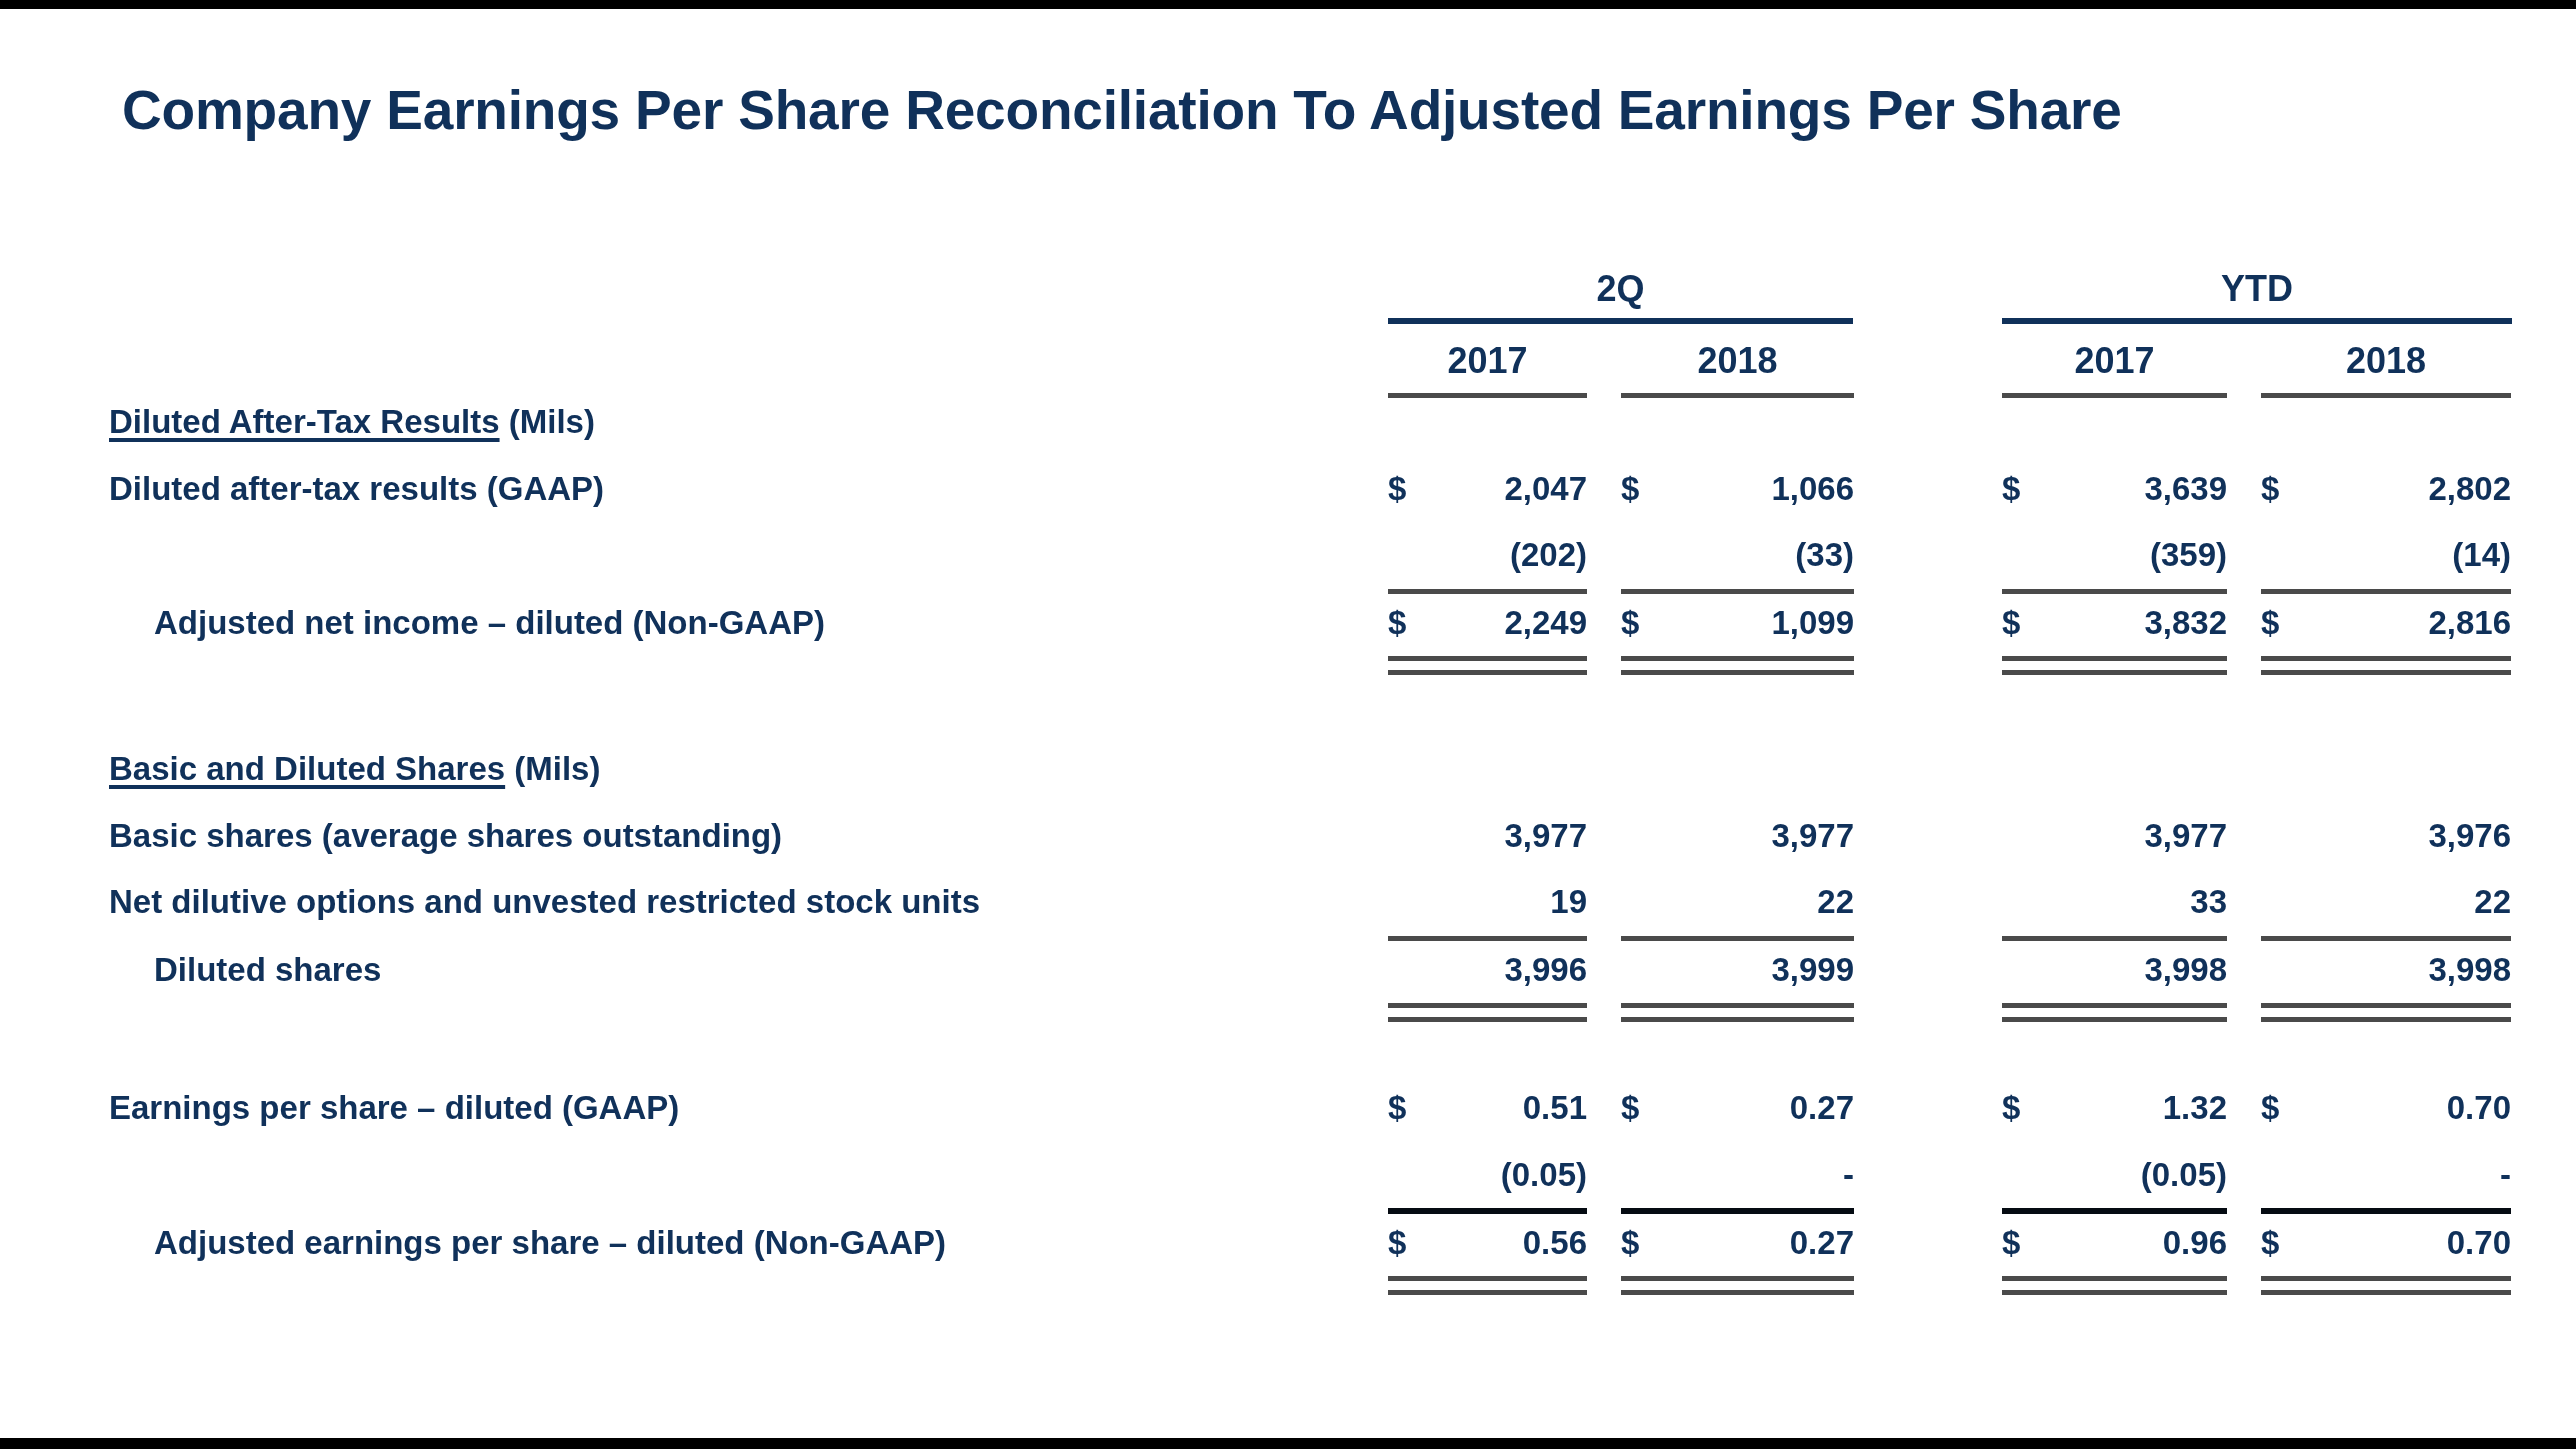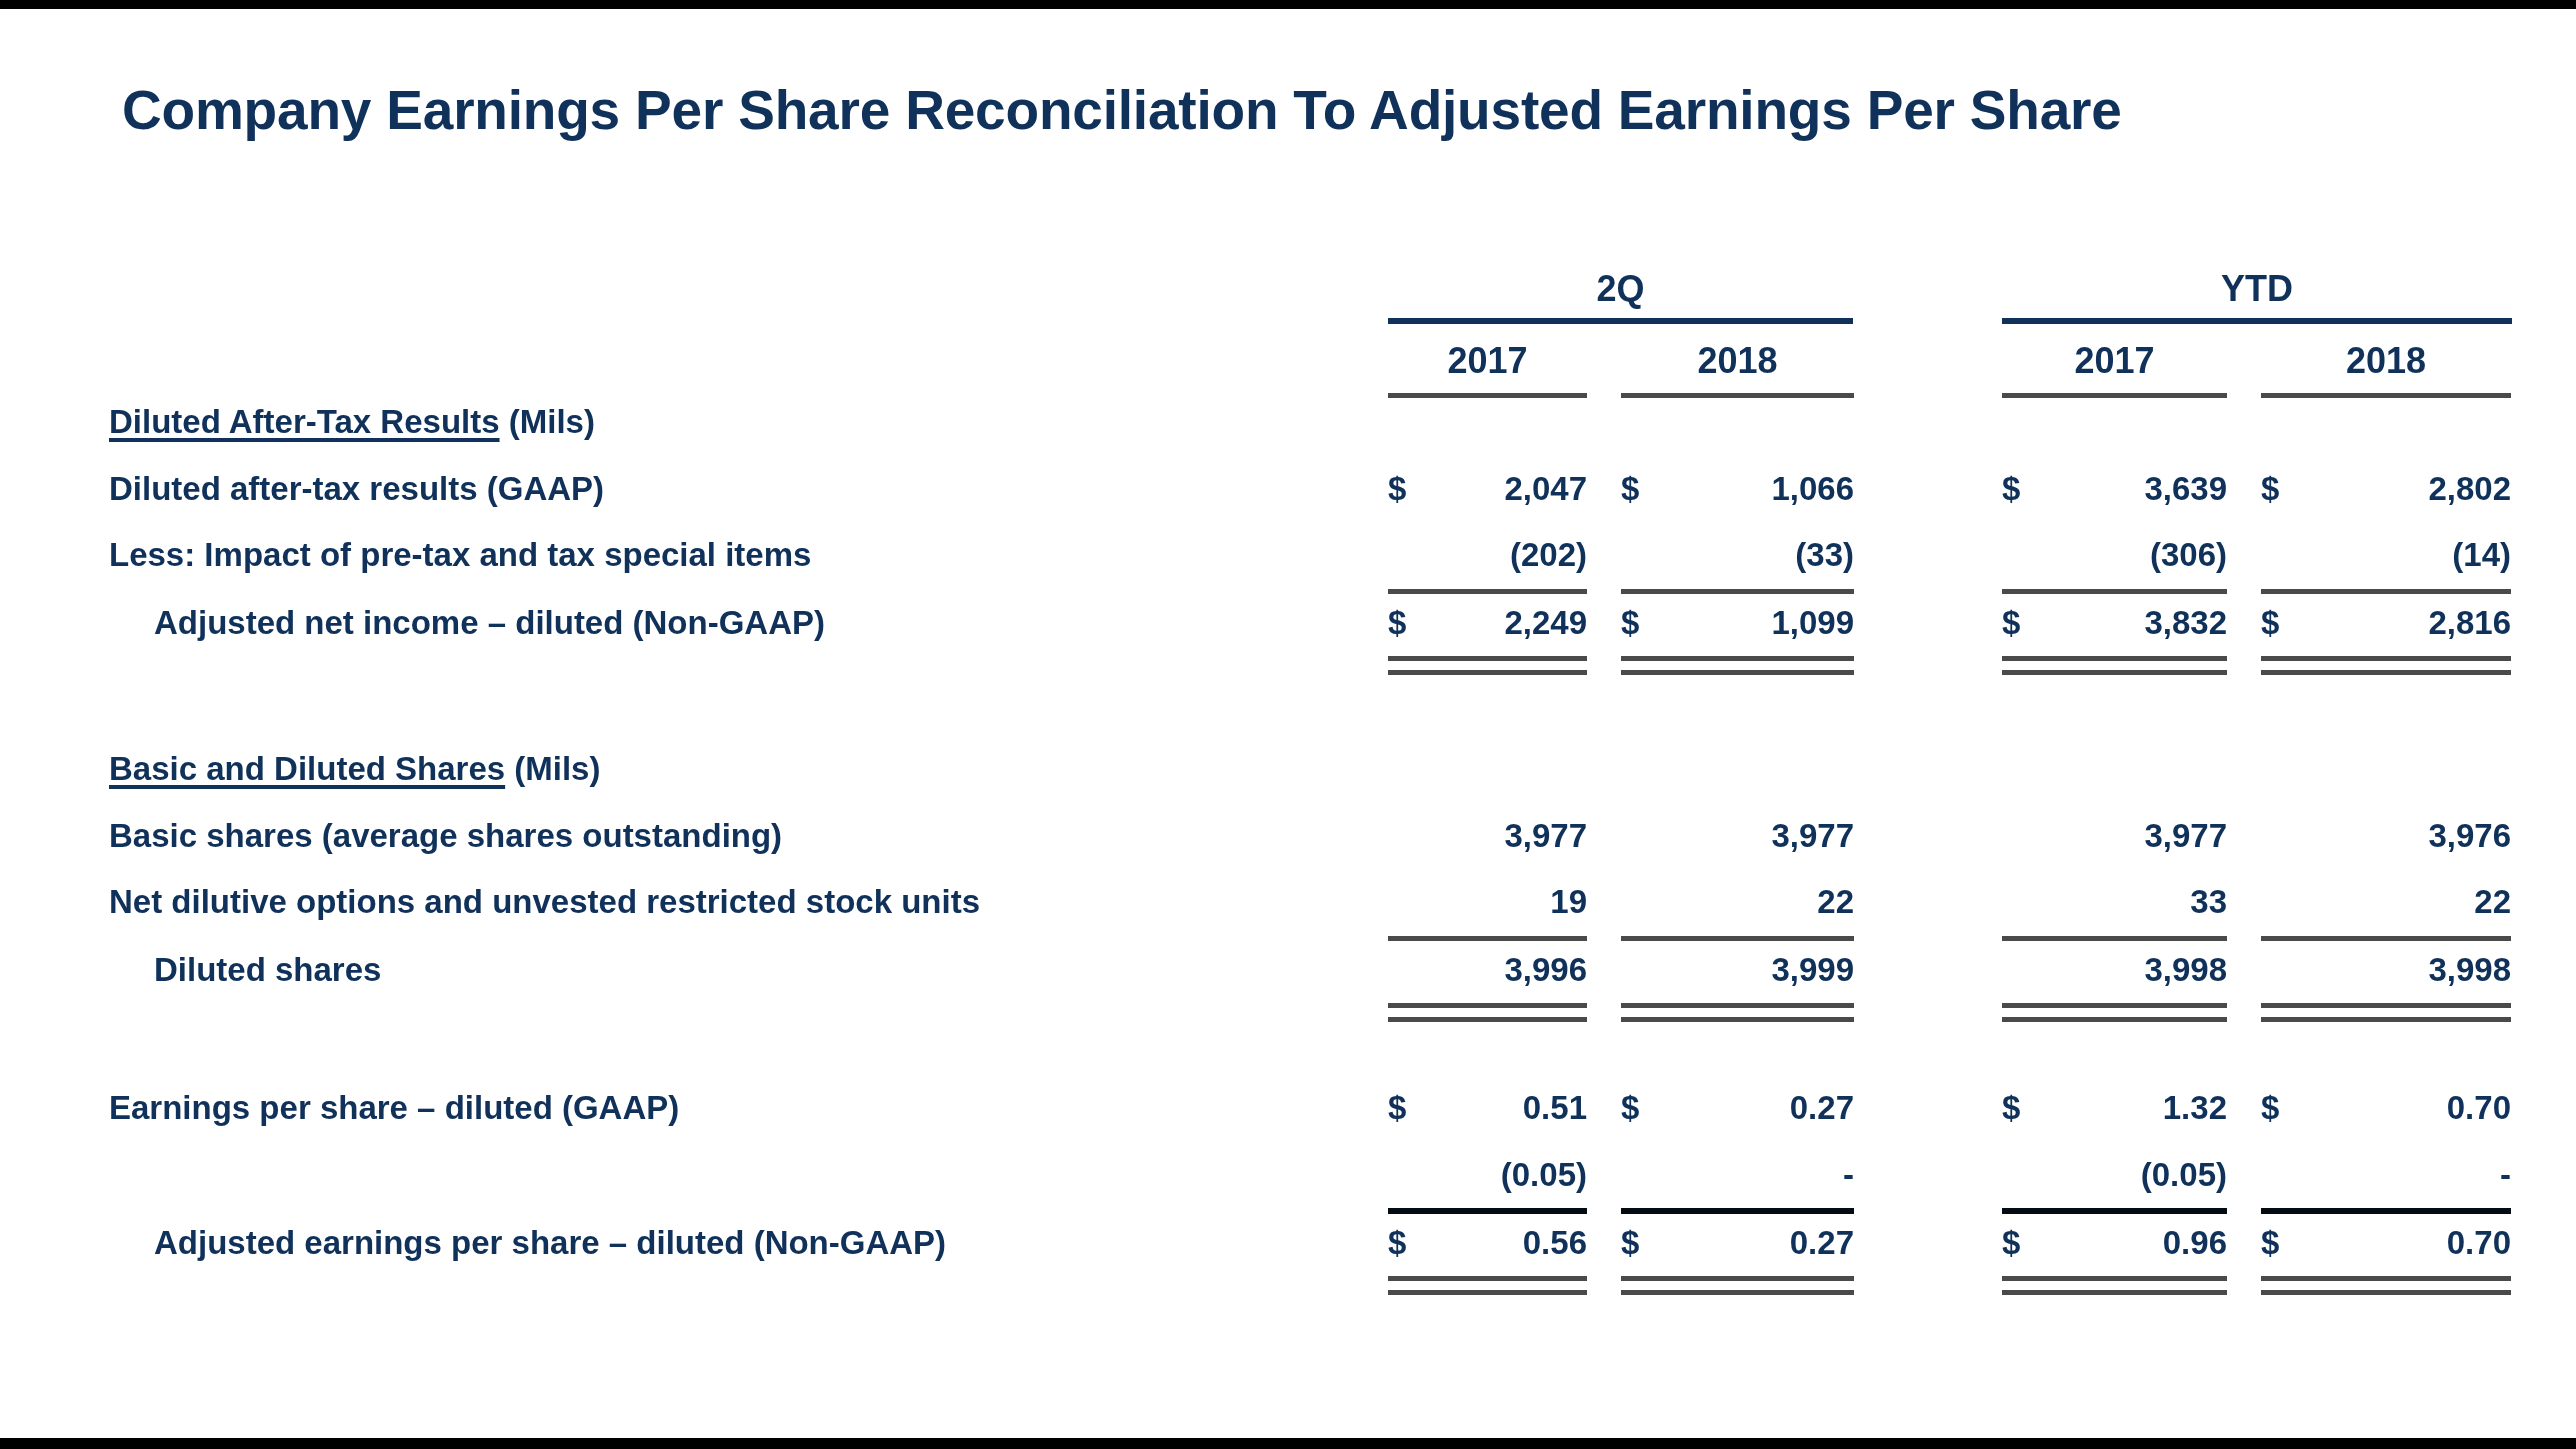--- a/index.html
+++ b/index.html
@@ -169,25 +169,24 @@
     <div class="lbl" style="top:461px">Diluted after-tax results (GAAP)</div>
     <div class="cur c1" style="top:461px">$</div>
     <div class="num c1" style="top:461px">2,047</div>
     <div class="cur c2" style="top:461px">$</div>
     <div class="num c2" style="top:461px">1,066</div>
     <div class="cur c3" style="top:461px">$</div>
     <div class="num c3" style="top:461px">3,639</div>
     <div class="cur c4" style="top:461px">$</div>
     <div class="num c4" style="top:461px">2,802</div>
 
-    <div class="lbl" style="top:527px">Less:  Impact of pre-tax and tax special items</div>
     <div class="num c1" style="top:527px">(202)</div>
     <div class="num c2" style="top:527px"></div>
     <div class="num c2" style="top:527px">(33)</div>
-    <div class="num c3" style="top:527px">(306)</div>
+    <div class="num c3" style="top:527px">(359)</div>
     <div class="num c4" style="top:527px">(14)</div>
 
     <div class="rule-sub c1" style="top:580px"></div>
     <div class="rule-sub c2" style="top:580px"></div>
     <div class="rule-sub c3" style="top:580px"></div>
     <div class="rule-sub c4" style="top:580px"></div>
 
     <div class="lbl indent" style="top:595px">Adjusted net income – diluted (Non-GAAP)</div>
     <div class="cur c1" style="top:595px">$</div>
     <div class="num c1" style="top:595px">2,249</div>

